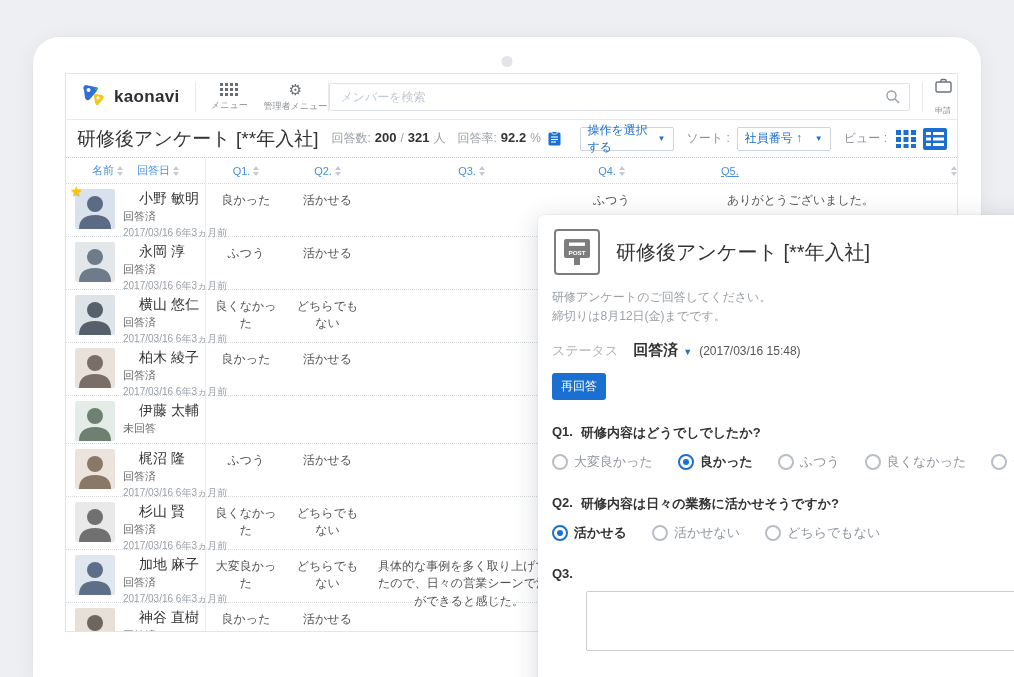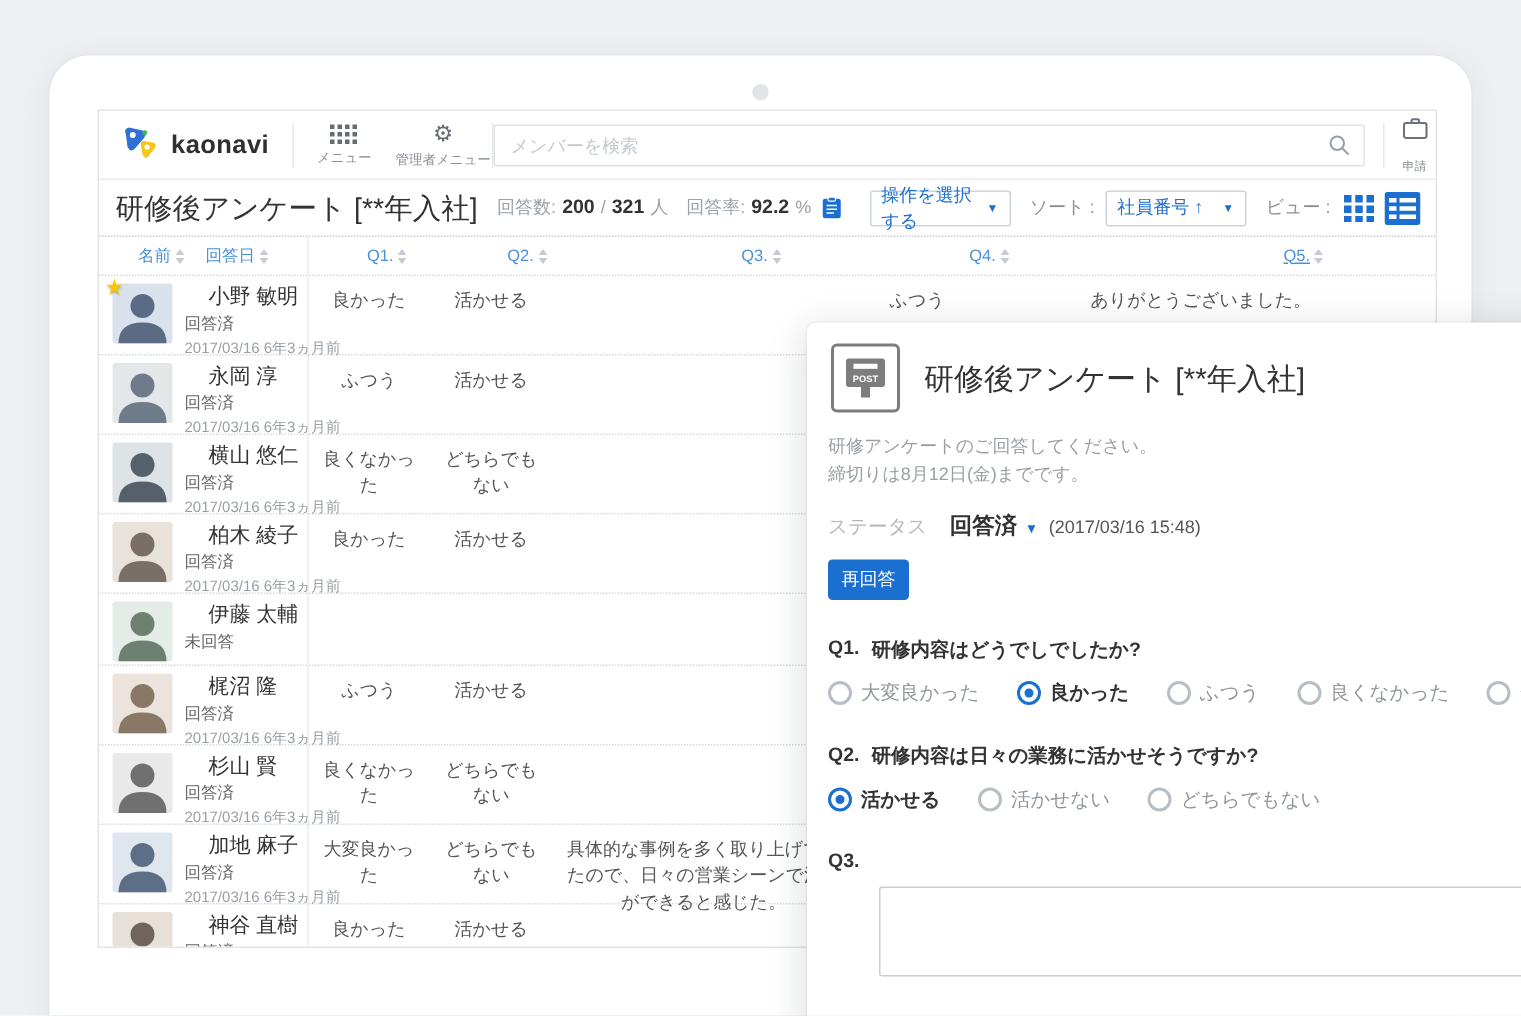--- a/index.html
+++ b/index.html
@@ -46,21 +46,21 @@
     justify-content:space-between;padding:0 7px;font-size:12px;color:#1b6fd0;cursor:pointer;box-sizing:border-box;}
   .dd .caret{font-size:8px;color:#1b6fd0;margin-left:8px;}
   .dd-action{width:94px;}
   .dd-sort{width:94px;}
   .ctl-lbl{font-size:12px;color:#8a9197;margin:0 7px 0 13px;white-space:nowrap;}
   .view-icons{display:flex;gap:5px;align-items:center;}
   .vicon{width:24px;height:22px;cursor:pointer;display:block;}
 
   
   .thead{height:25px;display:grid;grid-template-columns:140px 80px 83px 205px 75px 1fr;align-items:center;
-    font-size:11px;color:#4a90d9;border-bottom:1px dotted #d5d8db;gap:12px;}
+    font-size:11px;color:#4a90d9;border-bottom:1px dotted #d5d8db;}
   .thead .first{display:flex;align-items:center;height:100%;border-right:1px solid #ededf0;}
   .hgroup{display:flex;align-items:center;gap:3px;cursor:pointer;}
   .hg-name{margin-left:26px;}
   .hg-date{margin-left:14px;}
   .hcell{display:flex;align-items:center;justify-content:center;gap:3px;cursor:pointer;}
   .sorts{display:flex;flex-direction:column;gap:2px;}
   .sorts i{display:block;width:0;height:0;border-left:3px solid transparent;border-right:3px solid transparent;}
   .sorts .up{border-bottom:4px solid #c5cbd2;}
   .sorts .dn{border-top:4px solid #c5cbd2;}
 
@@ -268,21 +268,21 @@
           <i class="dn"></i>
         </span>
     </div>
     <div class="hcell">
       <span>Q4.</span>
       <span class="sorts">
           <i class="up"></i>
           <i class="dn"></i>
         </span>
     </div>
-    <div class="hcell" style="justify-content:center;padding-left:72px;text-decoration:underline;">
+    <div class="hcell" style="justify-content:space-between;padding-left:72px;text-decoration:underline;">
       <span>Q5.</span>
       <span class="sorts">
           <i class="up"></i>
           <i class="dn"></i>
         </span>
     </div>
   </div>
 
   <div>
 

